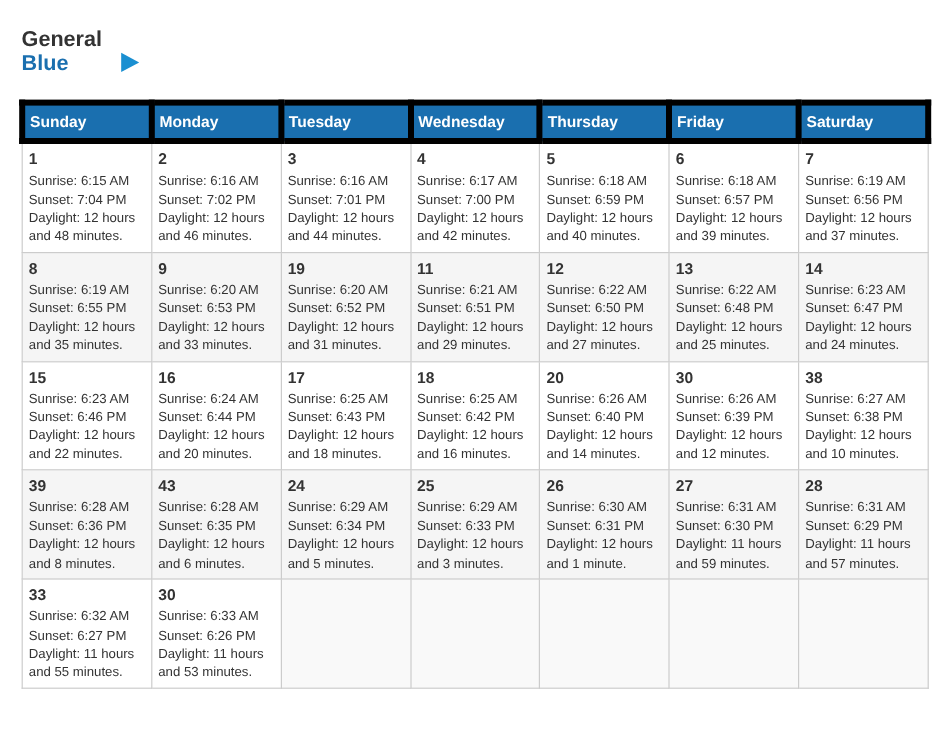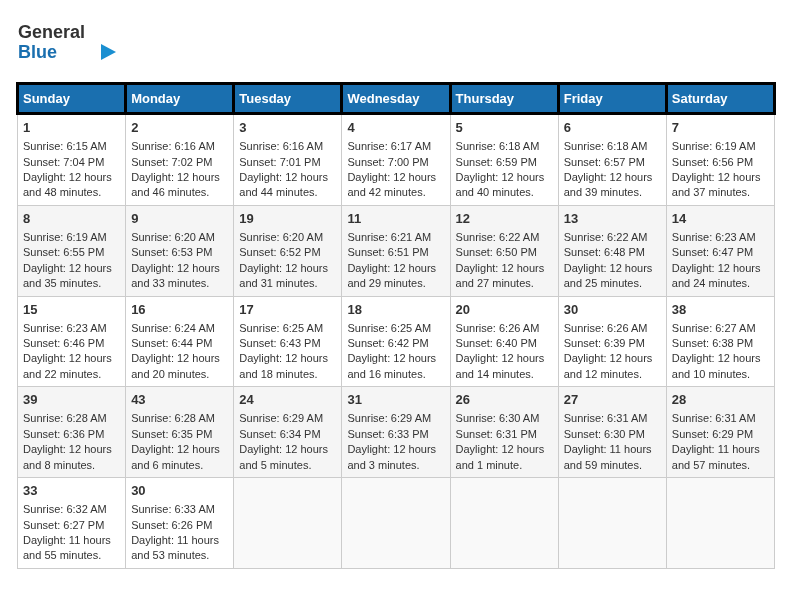--- a/index.html
+++ b/index.html
@@ -38,21 +38,21 @@
       border-collapse: collapse;
       font-size: 11px;
     }
     .calendar th {
       background: #1a6faf;
       color: #fff;
       padding: 6px 4px;
       text-align: left;
       font-size: 13px;
       font-weight: bold;
-      border: 3px solid #000000;
+      border: 5px solid #000000;
     }
     .calendar td {
       vertical-align: top;
       padding: 4px 5px;
       border: 1px solid #ccc;
       width: calc(100% / 7);
       min-height: 80px;
       height: 80px;
       background: #fff;
       color: #333;
@@ -253,21 +253,21 @@
           Sunrise: 6:28 AM<br>Sunset: 6:35 PM<br>Daylight: 12 hours and 6 minutes.
         </div>
       </td>
         <td>
         <span class="day-num">24</span>
         <div class="day-info">
           Sunrise: 6:29 AM<br>Sunset: 6:34 PM<br>Daylight: 12 hours and 5 minutes.
         </div>
       </td>
         <td>
-        <span class="day-num">31</span>
+        <span class="day-num">25</span>
         <div class="day-info">
           Sunrise: 6:29 AM<br>Sunset: 6:33 PM<br>Daylight: 12 hours and 3 minutes.
         </div>
       </td>
         <td>
         <span class="day-num">26</span>
         <div class="day-info">
           Sunrise: 6:30 AM<br>Sunset: 6:31 PM<br>Daylight: 12 hours and 1 minute.
         </div>
       </td>

